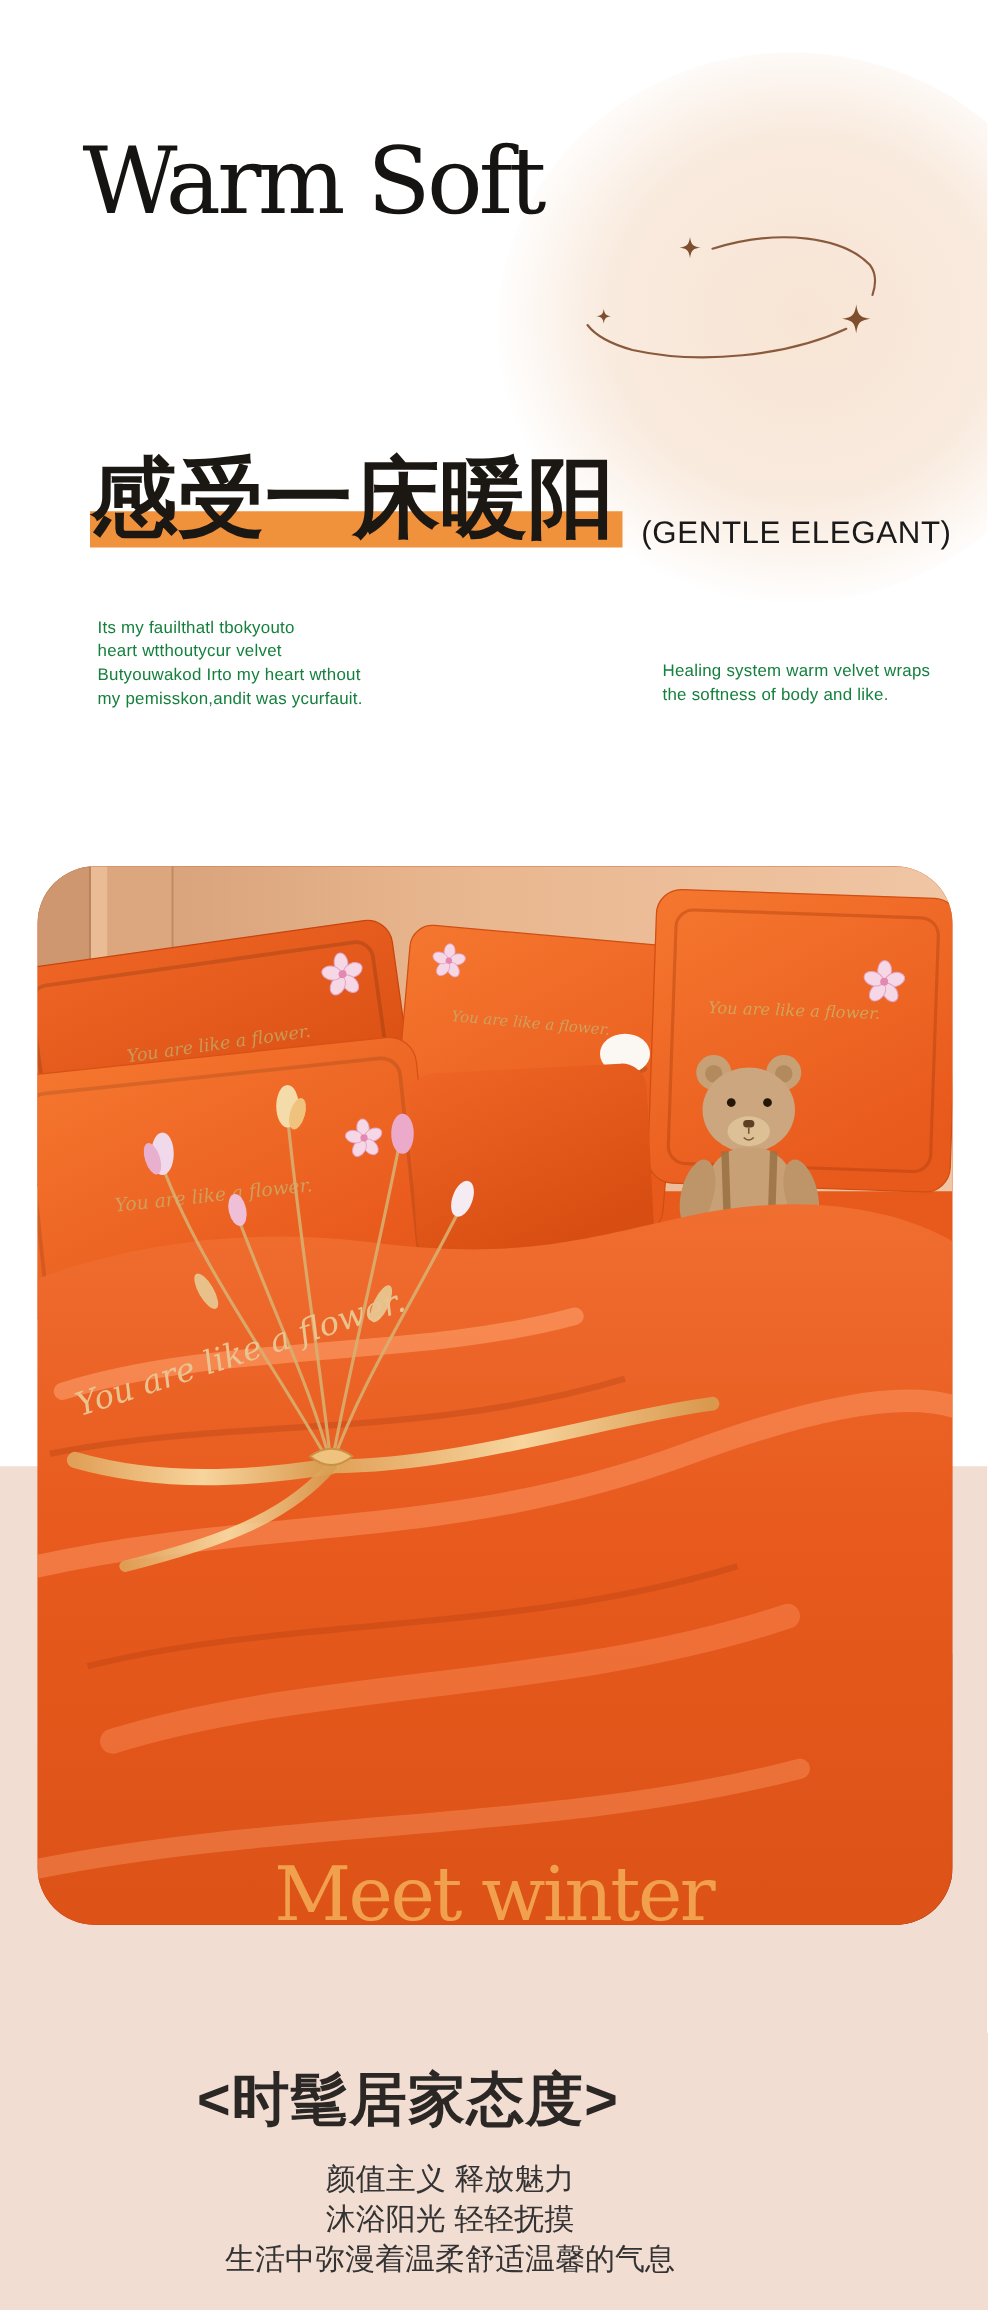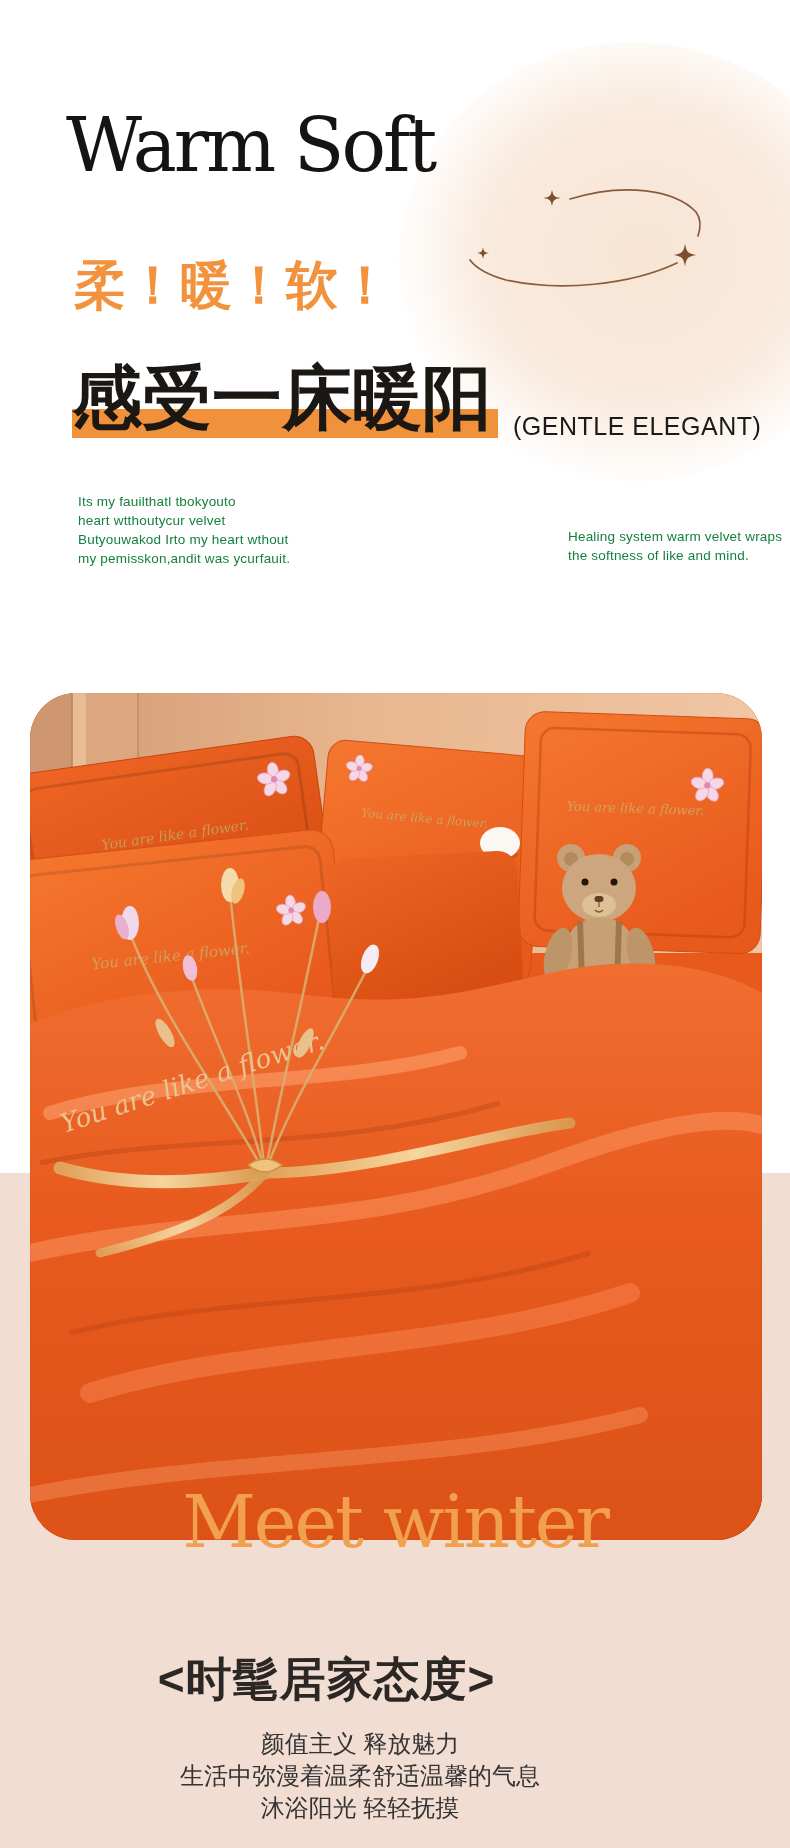--- a/index.html
+++ b/index.html
@@ -21,31 +21,31 @@
 
   .heading-wrap{position:absolute;left:72px;top:362px;width:500px;height:80px;}
   .heading-bar{position:absolute;left:0;top:47px;width:426px;height:29px;background:#F0913C;}
   .heading-cn{position:absolute;left:0;top:0;font-size:70px;line-height:1.05;font-weight:800;
               color:#1B1713;letter-spacing:0;text-align:right;}
   .heading-en{position:absolute;left:513px;top:412px;font-size:25px;color:#1a1a1a;
               letter-spacing:0.5px;white-space:nowrap;text-align:right;}
 
   .para{position:absolute;font-size:13.5px;line-height:19px;color:#15803d;letter-spacing:0.2px;}
   .para-left{left:78px;top:492px;}
-  .para-right{left:530px;top:527px;margin-left:38px;}
+  .para-right{left:530px;top:527px;}
   .para span{display:block;}
 
   .pink-section{position:absolute;left:0;top:1173px;width:790px;height:675px;background:#F2DDD2;}
 
   .photo{position:absolute;left:30px;top:693px;width:732px;height:847px;border-radius:46px;
          overflow:hidden;background:#E8591C;}
   .photo svg{display:block;}
 
   .meet-winter{position:absolute;left:0;top:1486px;width:790px;text-align:center;z-index:5;
-               font-family:"DejaVu Serif",serif;font-size:72px;line-height:1;
+               font-family:"DejaVu Serif",serif;font-size:60px;line-height:1;
                letter-spacing:-2px;color:#F1A14E;font-weight:500;}
 
   .footer-heading{position:absolute;left:0;top:1652px;width:653px;text-align:center;
                   font-size:46px;line-height:1.2;font-weight:700;color:#2B2725;letter-spacing:1px;}
   .footer-lines{position:absolute;left:0;top:1728px;width:720px;text-align:center;
                 font-size:24px;line-height:32px;color:#333333;}
   .footer-lines span{display:block;}
 </style>
 </head>
 <body>
@@ -59,37 +59,36 @@
     <path d="M 237,113 C 190,135 120,142 66,130 C 48,125 36,118 30,110" fill="none" stroke="#8A5A3C" stroke-width="1.7" stroke-linecap="round"></path>
     <g fill="#7E4E2E">
       <path transform="translate(112,48) scale(0.85)" d="M0,-10 C1.2,-2.5 2.5,-1.2 10,0 C2.5,1.2 1.2,2.5 0,10 C-1.2,2.5 -2.5,1.2 -10,0 C-2.5,-1.2 -1.2,-2.5 0,-10 Z"></path>
       <path transform="translate(43,103) scale(0.6)" d="M0,-10 C1.2,-2.5 2.5,-1.2 10,0 C2.5,1.2 1.2,2.5 0,10 C-1.2,2.5 -2.5,1.2 -10,0 C-2.5,-1.2 -1.2,-2.5 0,-10 Z"></path>
       <path transform="translate(245,105) scale(1.15)" d="M0,-10 C1.2,-2.5 2.5,-1.2 10,0 C2.5,1.2 1.2,2.5 0,10 C-1.2,2.5 -2.5,1.2 -10,0 C-2.5,-1.2 -1.2,-2.5 0,-10 Z"></path>
     </g>
   </svg>
 
   <div class="warm-soft">Warm Soft</div>
 
-  <div class="cn-slogan">柔！暖！软！</div>
 
   <div class="heading-wrap">
     <div class="heading-bar"></div>
     <div class="heading-cn">感受一床暖阳</div>
   </div>
   <div class="heading-en">(GENTLE ELEGANT)</div>
 
   <div class="para para-left">
     <span>Its my fauilthatl tbokyouto</span>
     <span>heart wtthoutycur velvet</span>
     <span>Butyouwakod Irto my heart wthout</span>
     <span>my pemisskon,andit was ycurfauit.</span>
   </div>
   <div class="para para-right">
     <span>Healing system warm velvet wraps</span>
-    <span>the softness of like and mind.</span>
+    <span>the softness of body and like.</span>
   </div>
 
   <div class="pink-section"></div>
 
   <div class="photo">
     <svg width="732" height="847" viewBox="0 0 732 847">
       <defs>
         <linearGradient id="gHead" x1="0" y1="0" x2="1" y2="0">
           <stop offset="0" stop-color="#D29A73"></stop>
           <stop offset="0.45" stop-color="#E8B68E"></stop>
@@ -233,17 +232,17 @@
       <rect x="0" y="0" width="732" height="847" fill="none" stroke="rgba(0,0,0,0.06)" stroke-width="1" rx="46"></rect>
     </svg>
   </div>
 
   <div class="meet-winter">Meet winter</div>
 
   <div class="footer-heading">&lt;时髦居家态度&gt;</div>
 
   <div class="footer-lines">
     <span>颜值主义 释放魅力</span>
+    <span>沐浴阳光 轻轻抚摸</span>
     <span>生活中弥漫着温柔舒适温馨的气息</span>
-    <span>沐浴阳光 轻轻抚摸</span>
   </div>
 
 </div>
 
 </body></html>

